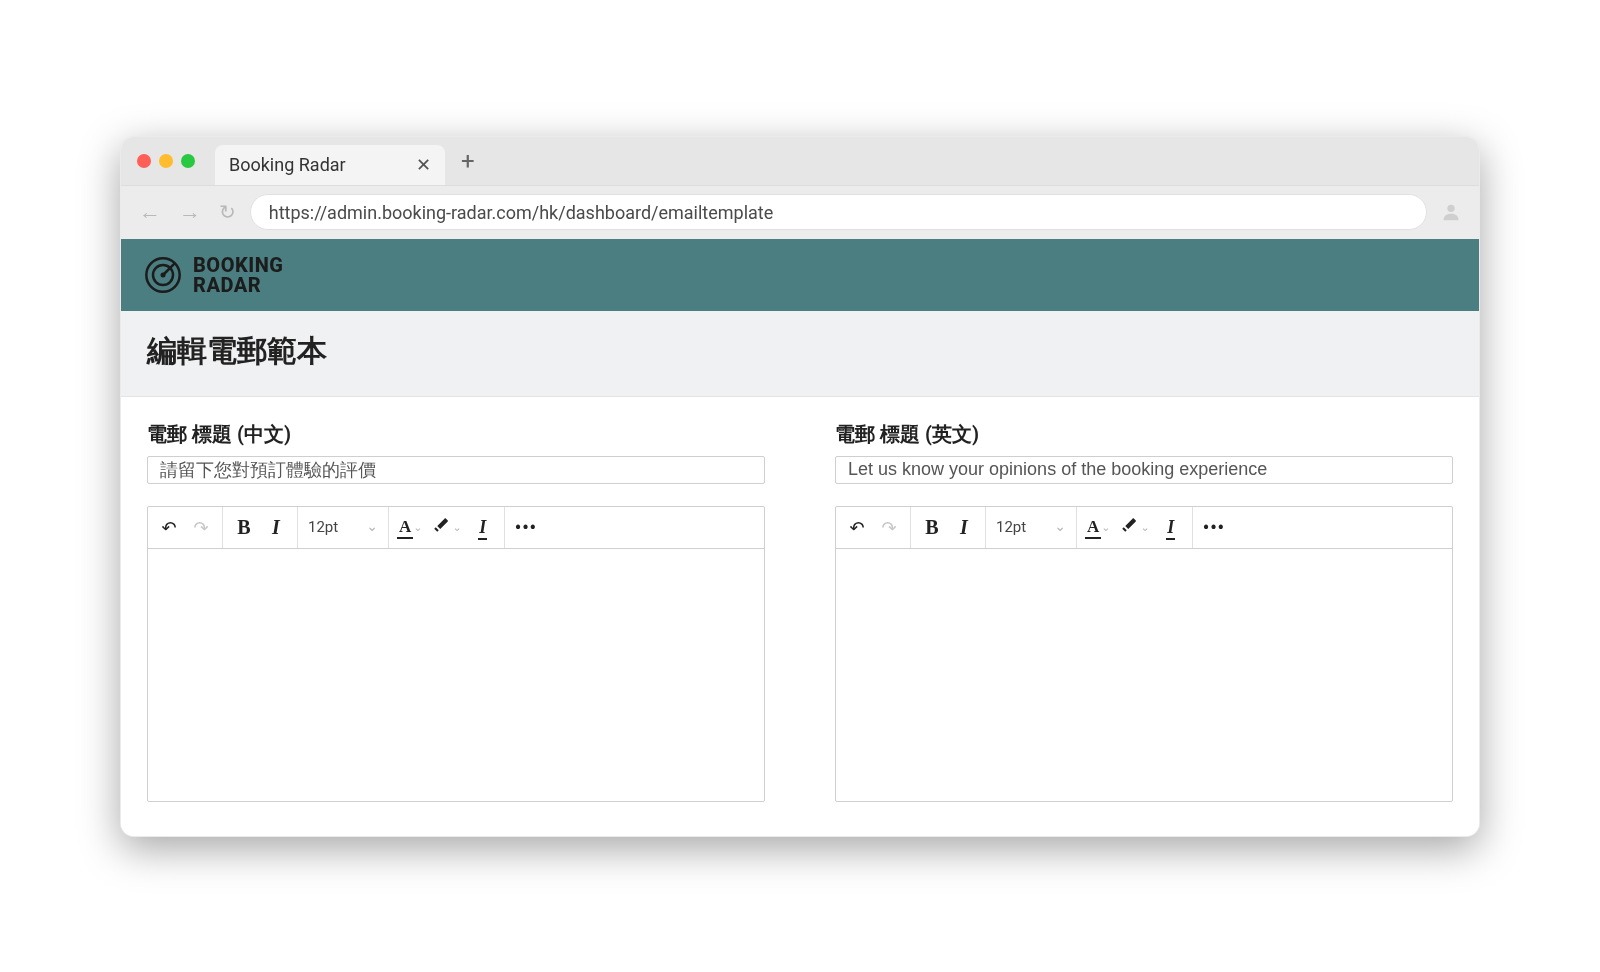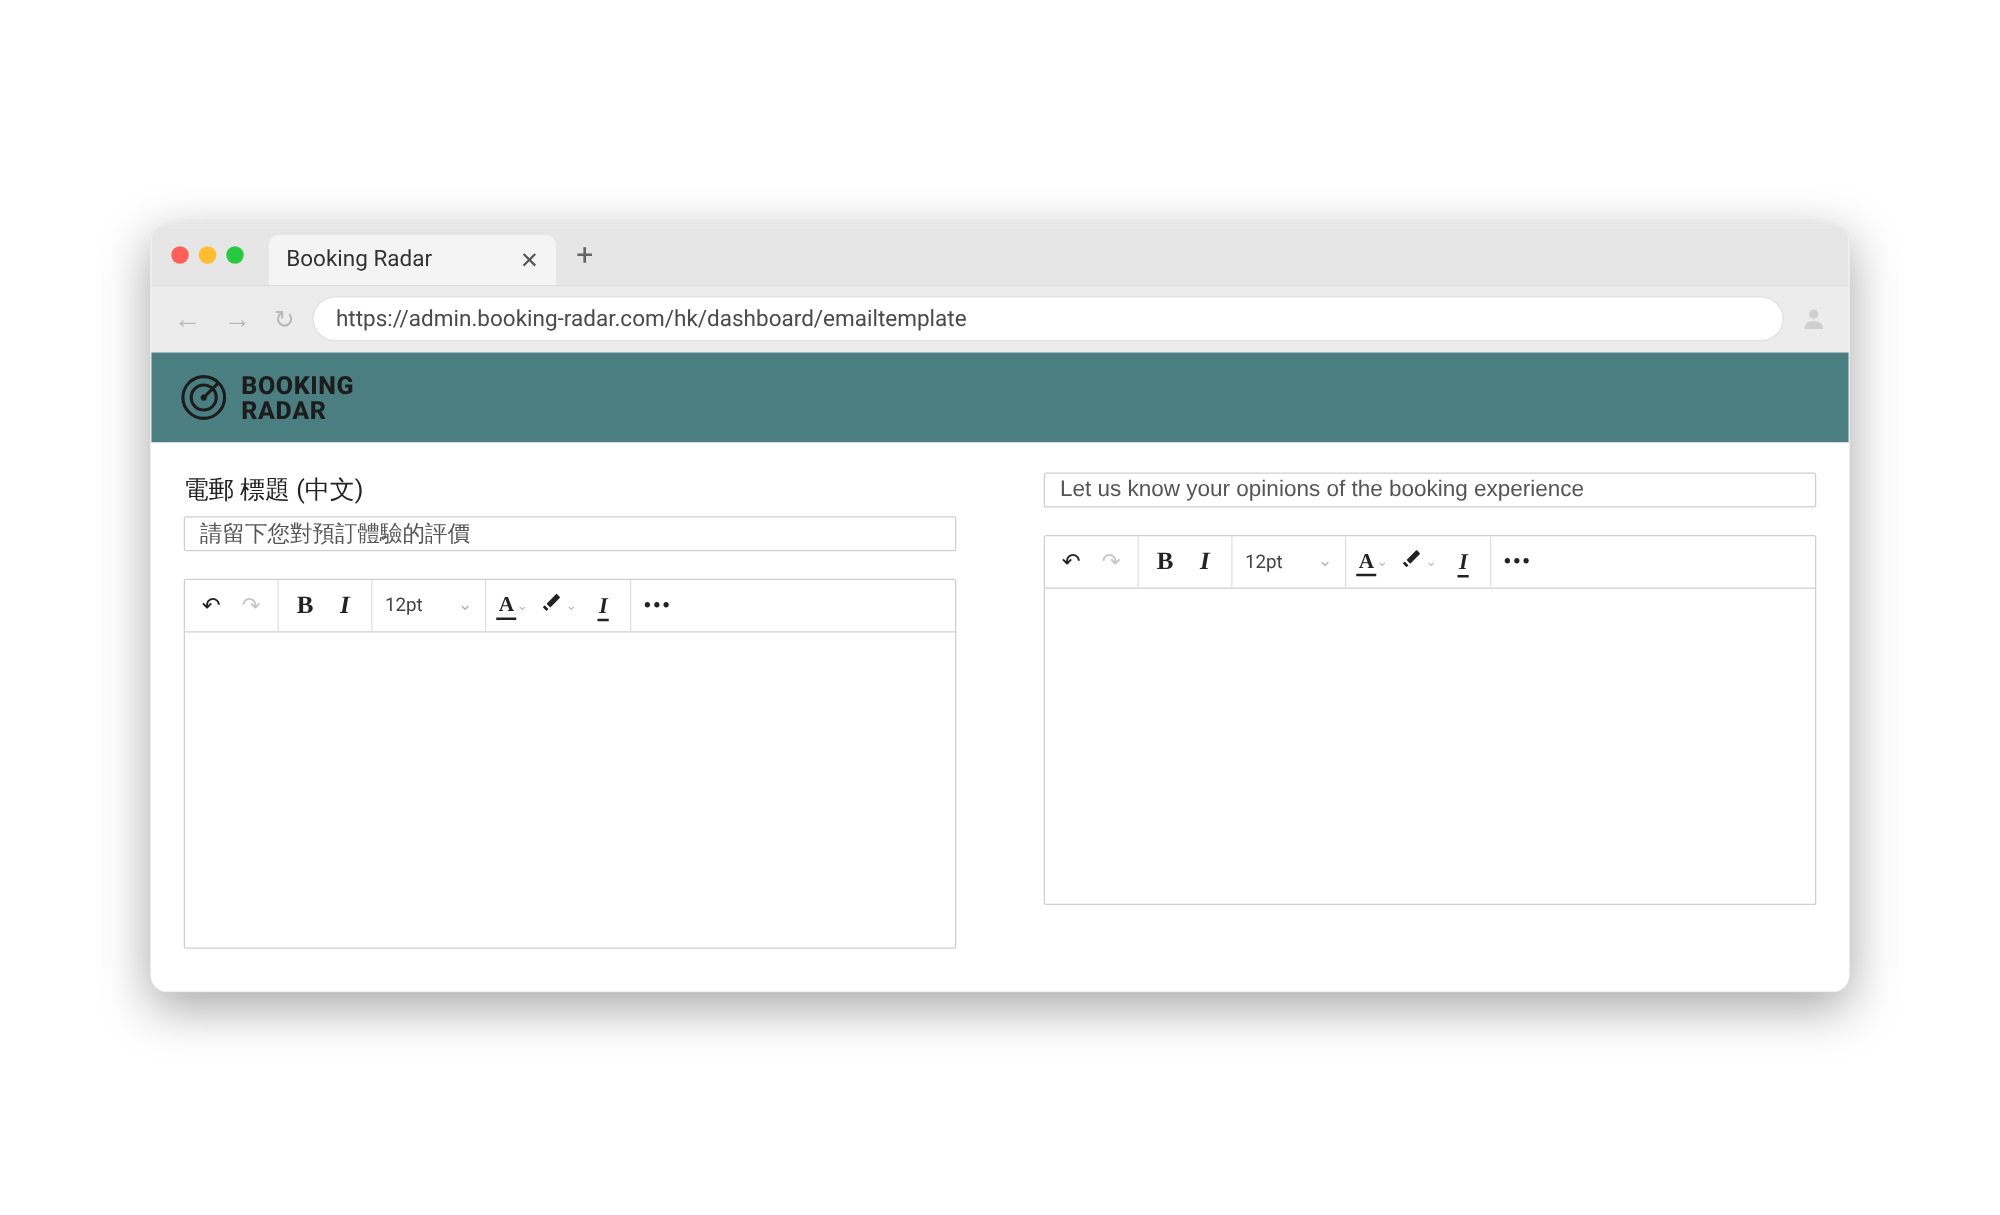--- a/index.html
+++ b/index.html
@@ -97,21 +97,21 @@
     }
     .page-title { font-size: 30px; font-weight: 600; color: #222; }
     
     .content {
       background: #fff;
       padding: 24px 26px 34px;
       display: flex;
       gap: 70px;
     }
     .col { flex: 1; min-width: 0; }
-    .field-label { font-size: 20px; font-weight: 400; color: #222; margin-bottom: 8px; }
+    .field-label { font-size: 20px; font-weight: 700; color: #222; margin-bottom: 8px; }
     .text-input {
       width: 100%;
       height: 28px;
       border: 1px solid #cfcfcf;
       border-radius: 2px;
       padding: 0 12px;
       font-size: 18px;
       color: #555;
       background: #fff;
       margin-bottom: 22px;
@@ -208,20 +208,23 @@
           <line x1="24" y1="24" x2="38" y2="10"></line>
         </svg>
       </span>
       <div class="brand-text">
         <span class="line">BOOKING</span>
         <span class="line">RADAR</span>
       </div>
     </div>
   </div>
 
+  <div class="page-title-bar">
+    <h1 class="page-title">編輯電郵範本</h1>
+  </div>
 
   <div class="content">
 
     <div class="col">
       <div class="field-label">電郵 標題 (中文)</div>
       <input class="text-input" type="text" value="請留下您對預訂體驗的評價" style="">
       <div class="editor">
         <div class="editor-toolbar">
           <div class="tb-group">
             <span class="tb-btn">↶</span>
@@ -256,20 +259,21 @@
           </div>
           <div class="tb-group">
             <span class="tb-btn ellipsis">•••</span>
           </div>
         </div>
         <div class="editor-body" contenteditable="true" style=""></div>
       </div>
     </div>
 
     <div class="col">
+      <div class="field-label">電郵 標題 (英文)</div>
       <input class="text-input" type="text" value="Let us know your opinions of the booking experience" style="">
       <div class="editor">
         <div class="editor-toolbar">
           <div class="tb-group">
             <span class="tb-btn">↶</span>
             <span class="tb-btn disabled">↷</span>
           </div>
           <div class="tb-group">
             <span class="tb-btn bold">B</span>
             <span class="tb-btn italic">I</span>

